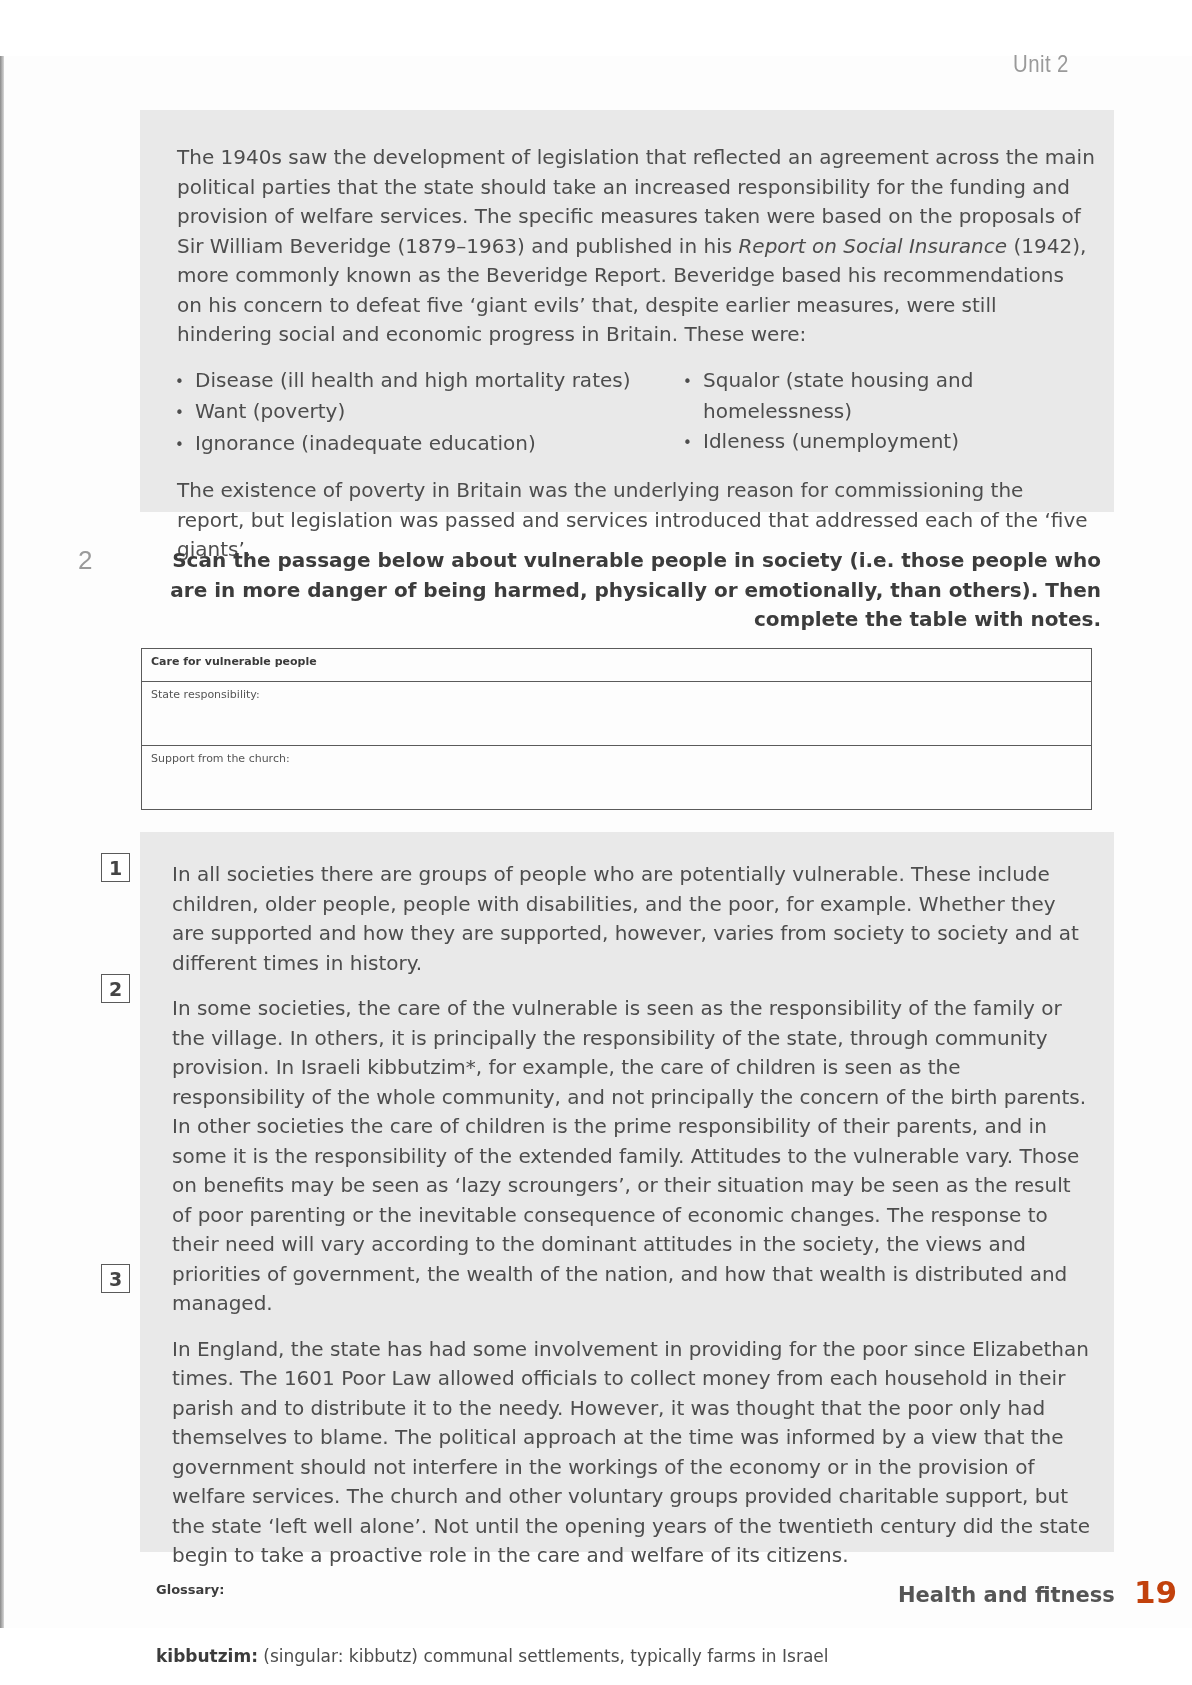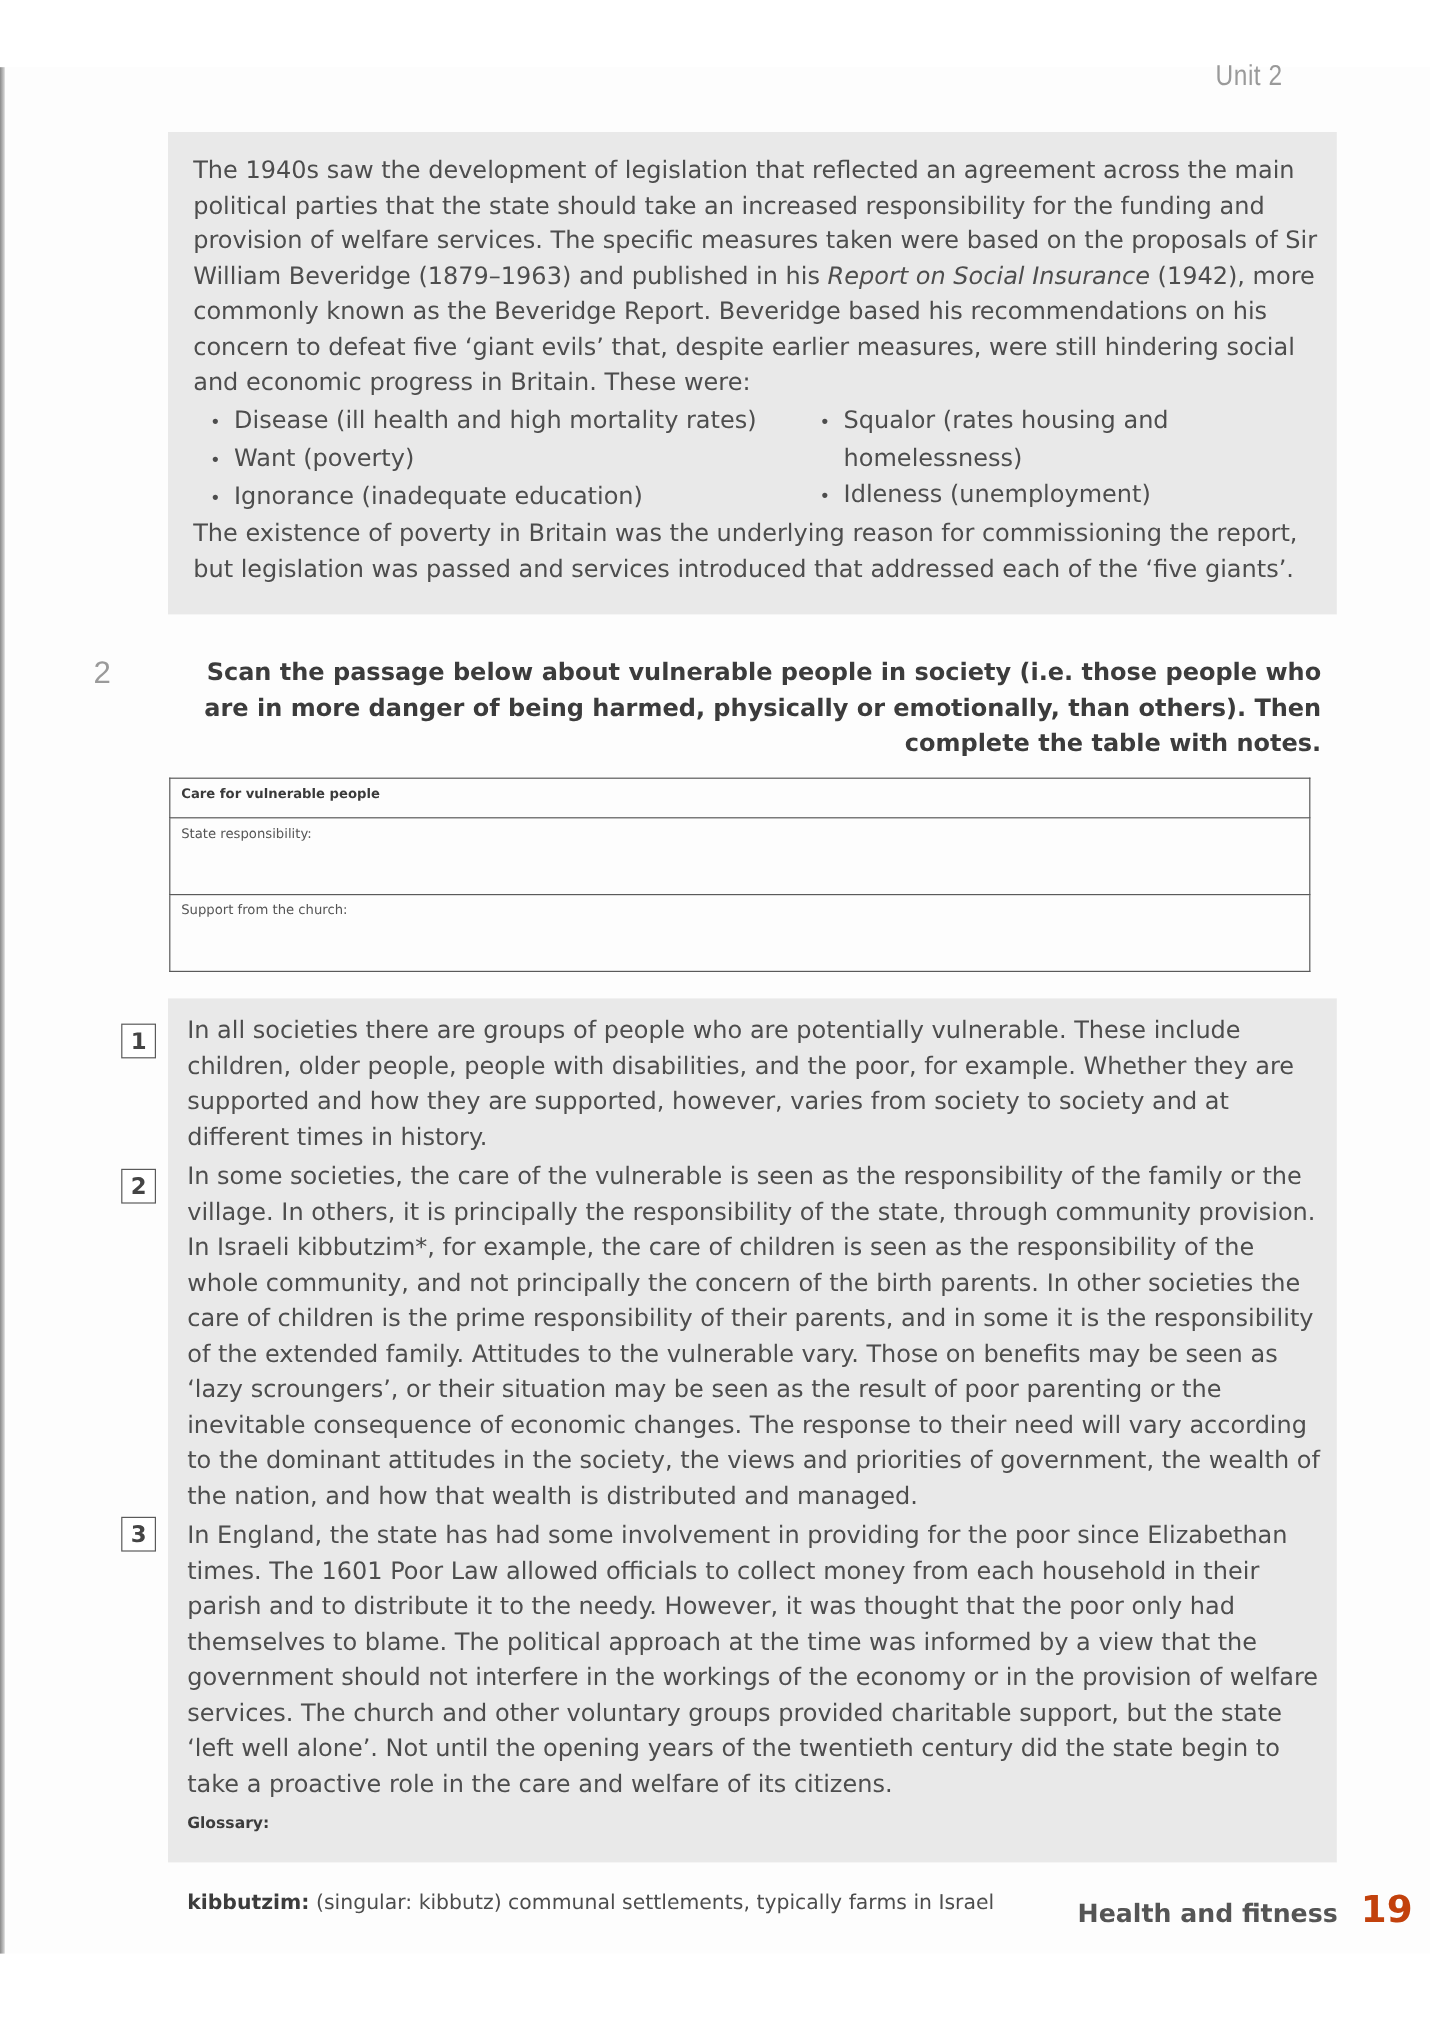--- a/index.html
+++ b/index.html
@@ -24,21 +24,21 @@
     transform: scaleX(0.85); transform-origin: left top;
   }
   .shaded {
     background: #e9e9e9;
     position: absolute;
   }
   .box1 { left: 140px; top: 110px; width: 974px; height: 402px; }
   .box2 { left: 140px; top: 832px; width: 974px; height: 720px; }
   .para {
     font-size: 20px; line-height: 29.5px; color: #4d4d4d;
-    margin: 0;
+    margin: 16px;
   }
   .box1 .inner { position: absolute; left: 21px; top: 17px; width: 950px; }
   .bullets {
     display: grid; grid-template-columns: 508px 420px;
     margin: 2px 0 0 14px;
   }
   .bullet-col div { font-size: 20px; line-height: 29.5px; color: #4d4d4d; }
   .bullet-col .b::before { content: "\2022"; display: inline-block; width: 20px; font-size: 15px; }
   .bullet-col .cont { padding-left: 20px; }
   .q-num {
@@ -91,21 +91,21 @@
 <div class="shaded box1">
   <div class="inner">
     <p class="para"><span>The 1940s saw the development of legislation that reflected an agreement across the main political parties that the state should take an increased responsibility for the funding and provision of welfare services. The specific measures taken were based on the proposals of Sir William Beveridge (1879–1963) and published in his </span><i>Report on Social Insurance</i><span> (1942), more commonly known as the Beveridge Report. Beveridge based his recommendations on his concern to defeat five ‘giant evils’ that, despite earlier measures, were still hindering social and economic progress in Britain. These were:</span></p>
     <div class="bullets">
       <div class="bullet-col">
         <div class="b">Disease (ill health and high mortality rates)</div>
         <div class="b">Want (poverty)</div>
         <div class="b">Ignorance (inadequate education)</div>
       </div>
       <div class="bullet-col">
-        <div class="b">Squalor (rates housing and</div>
+        <div class="b">Squalor (state housing and</div>
         <div class="cont">homelessness)</div>
         <div class="b">Idleness (unemployment)</div>
       </div>
     </div>
     <p class="para">The existence of poverty in Britain was the underlying reason for commissioning the report, but legislation was passed and services introduced that addressed each of the ‘five giants’.</p>
   </div>
 </div>
 
 <div class="q-num">2</div>
 <div class="q-text">Scan the passage below about vulnerable people in society (i.e. those people who are in more danger of being harmed, physically or emotionally, than others). Then complete the table with notes.</div>

